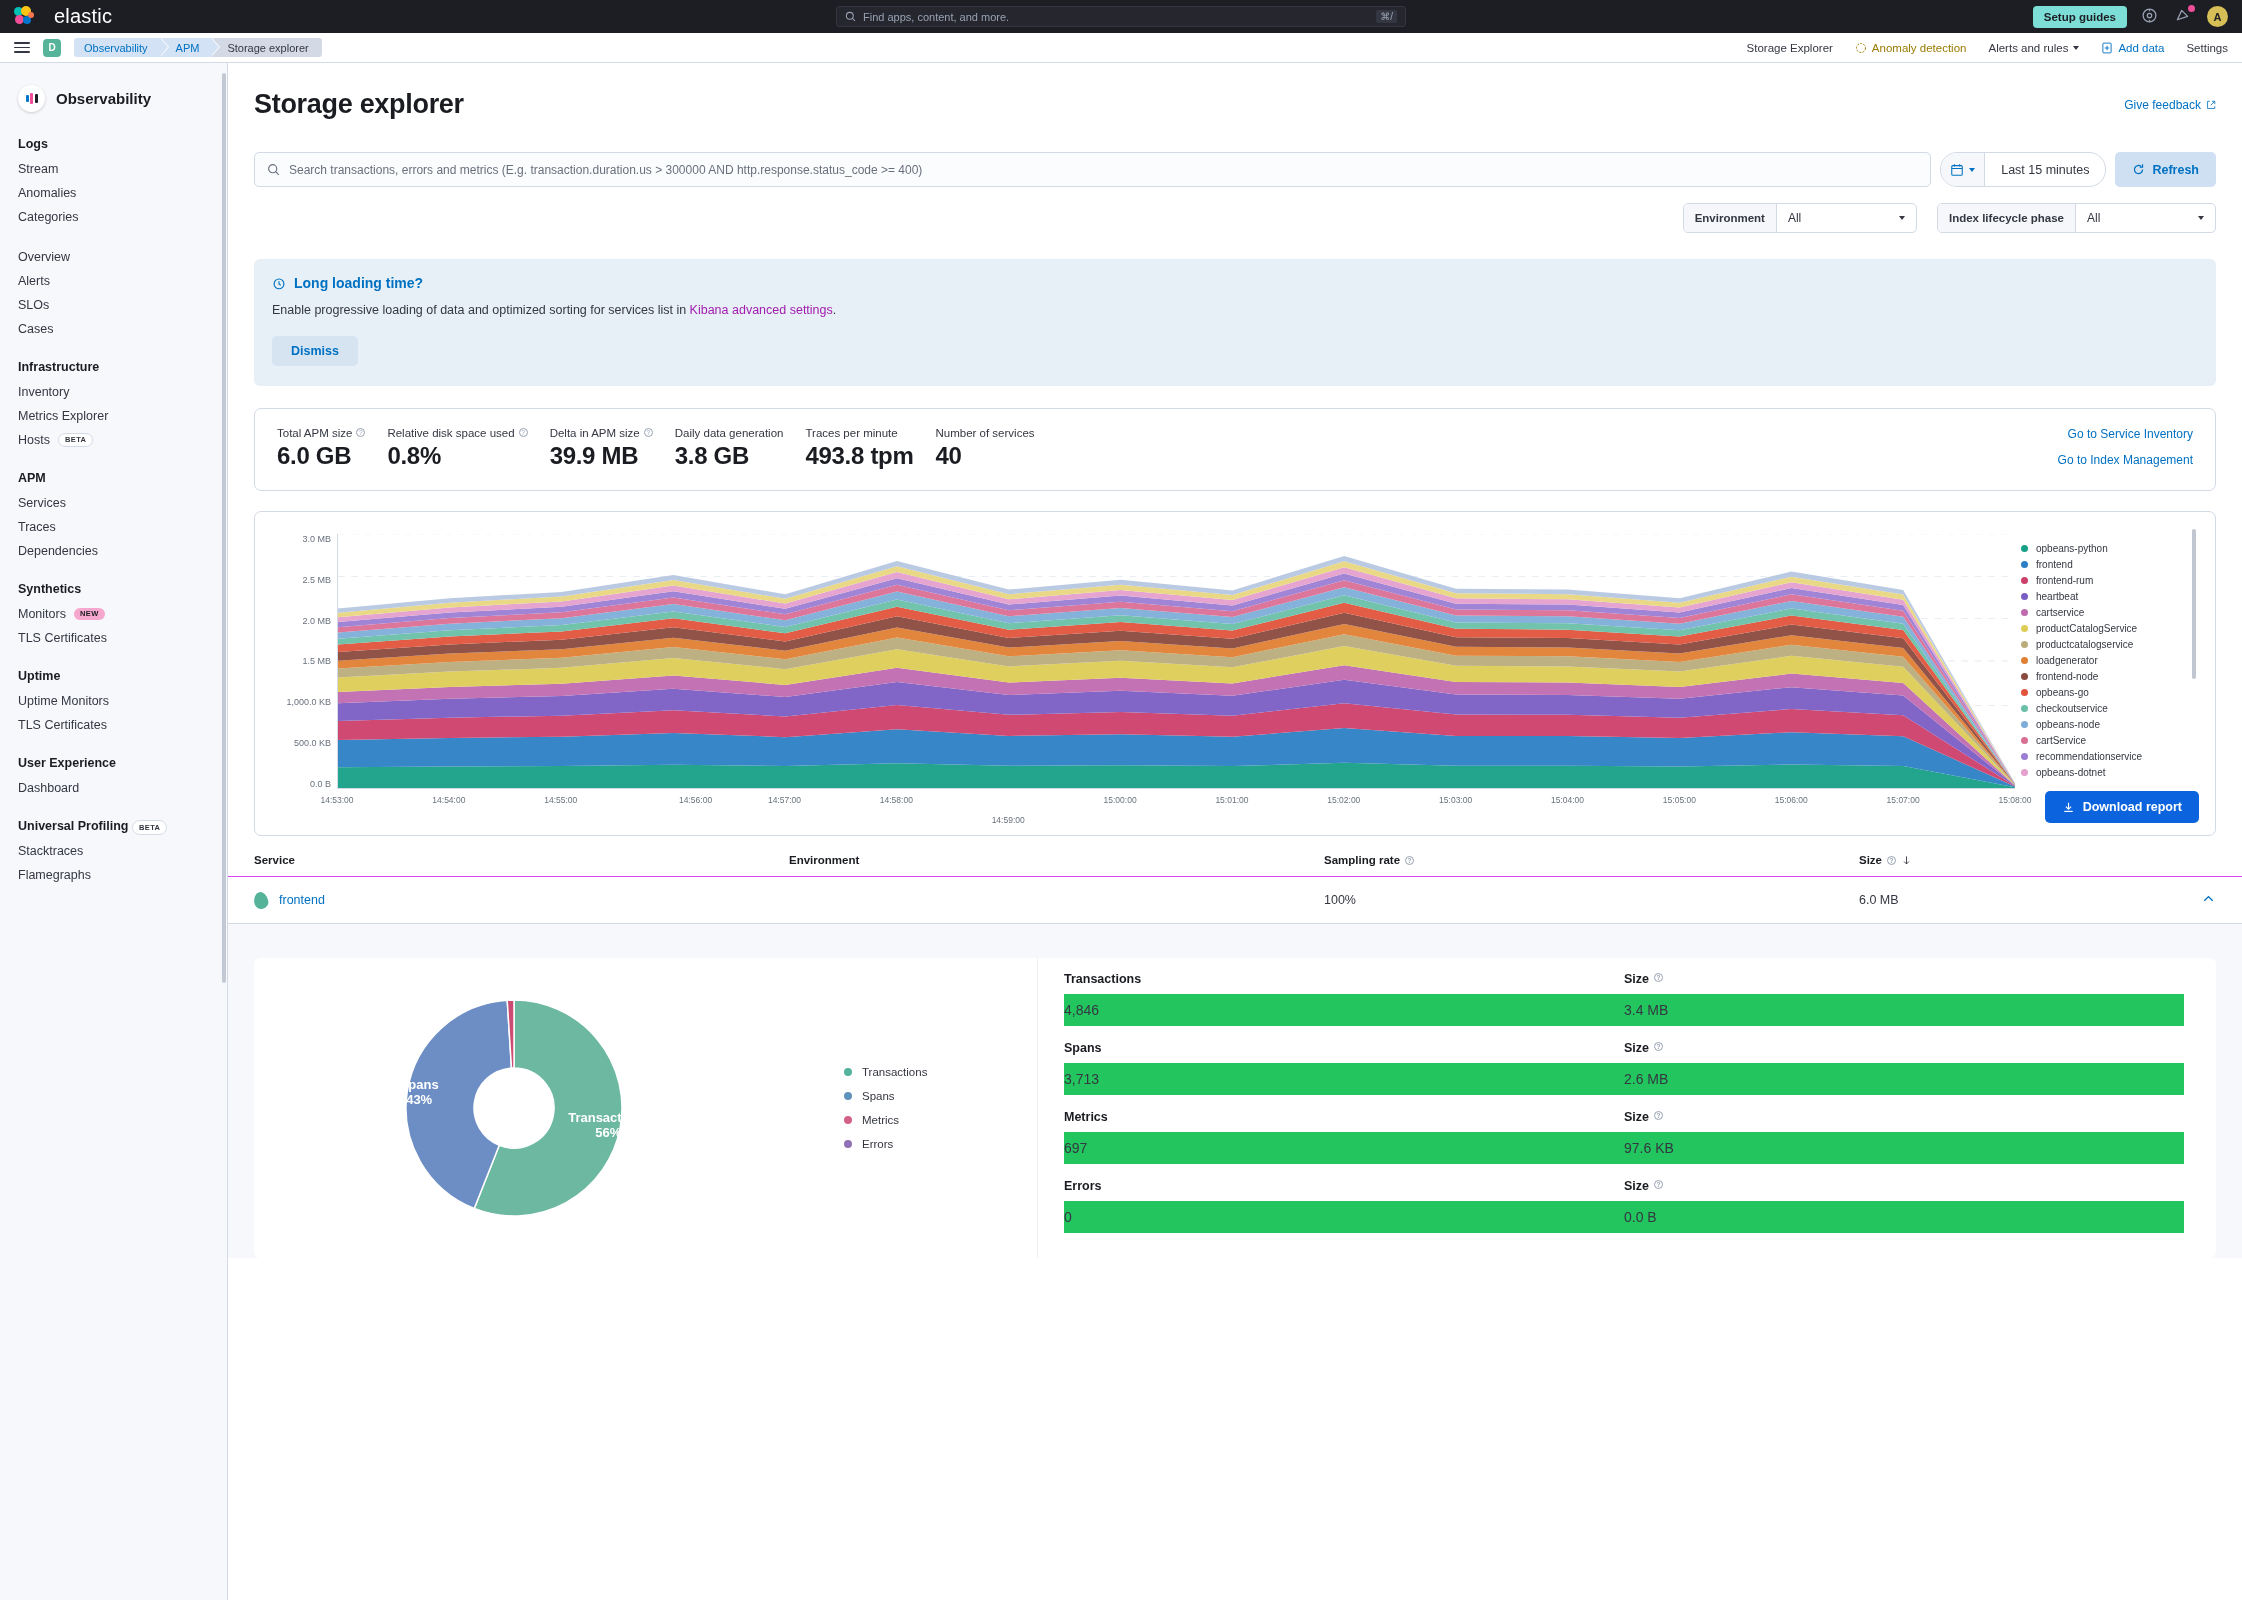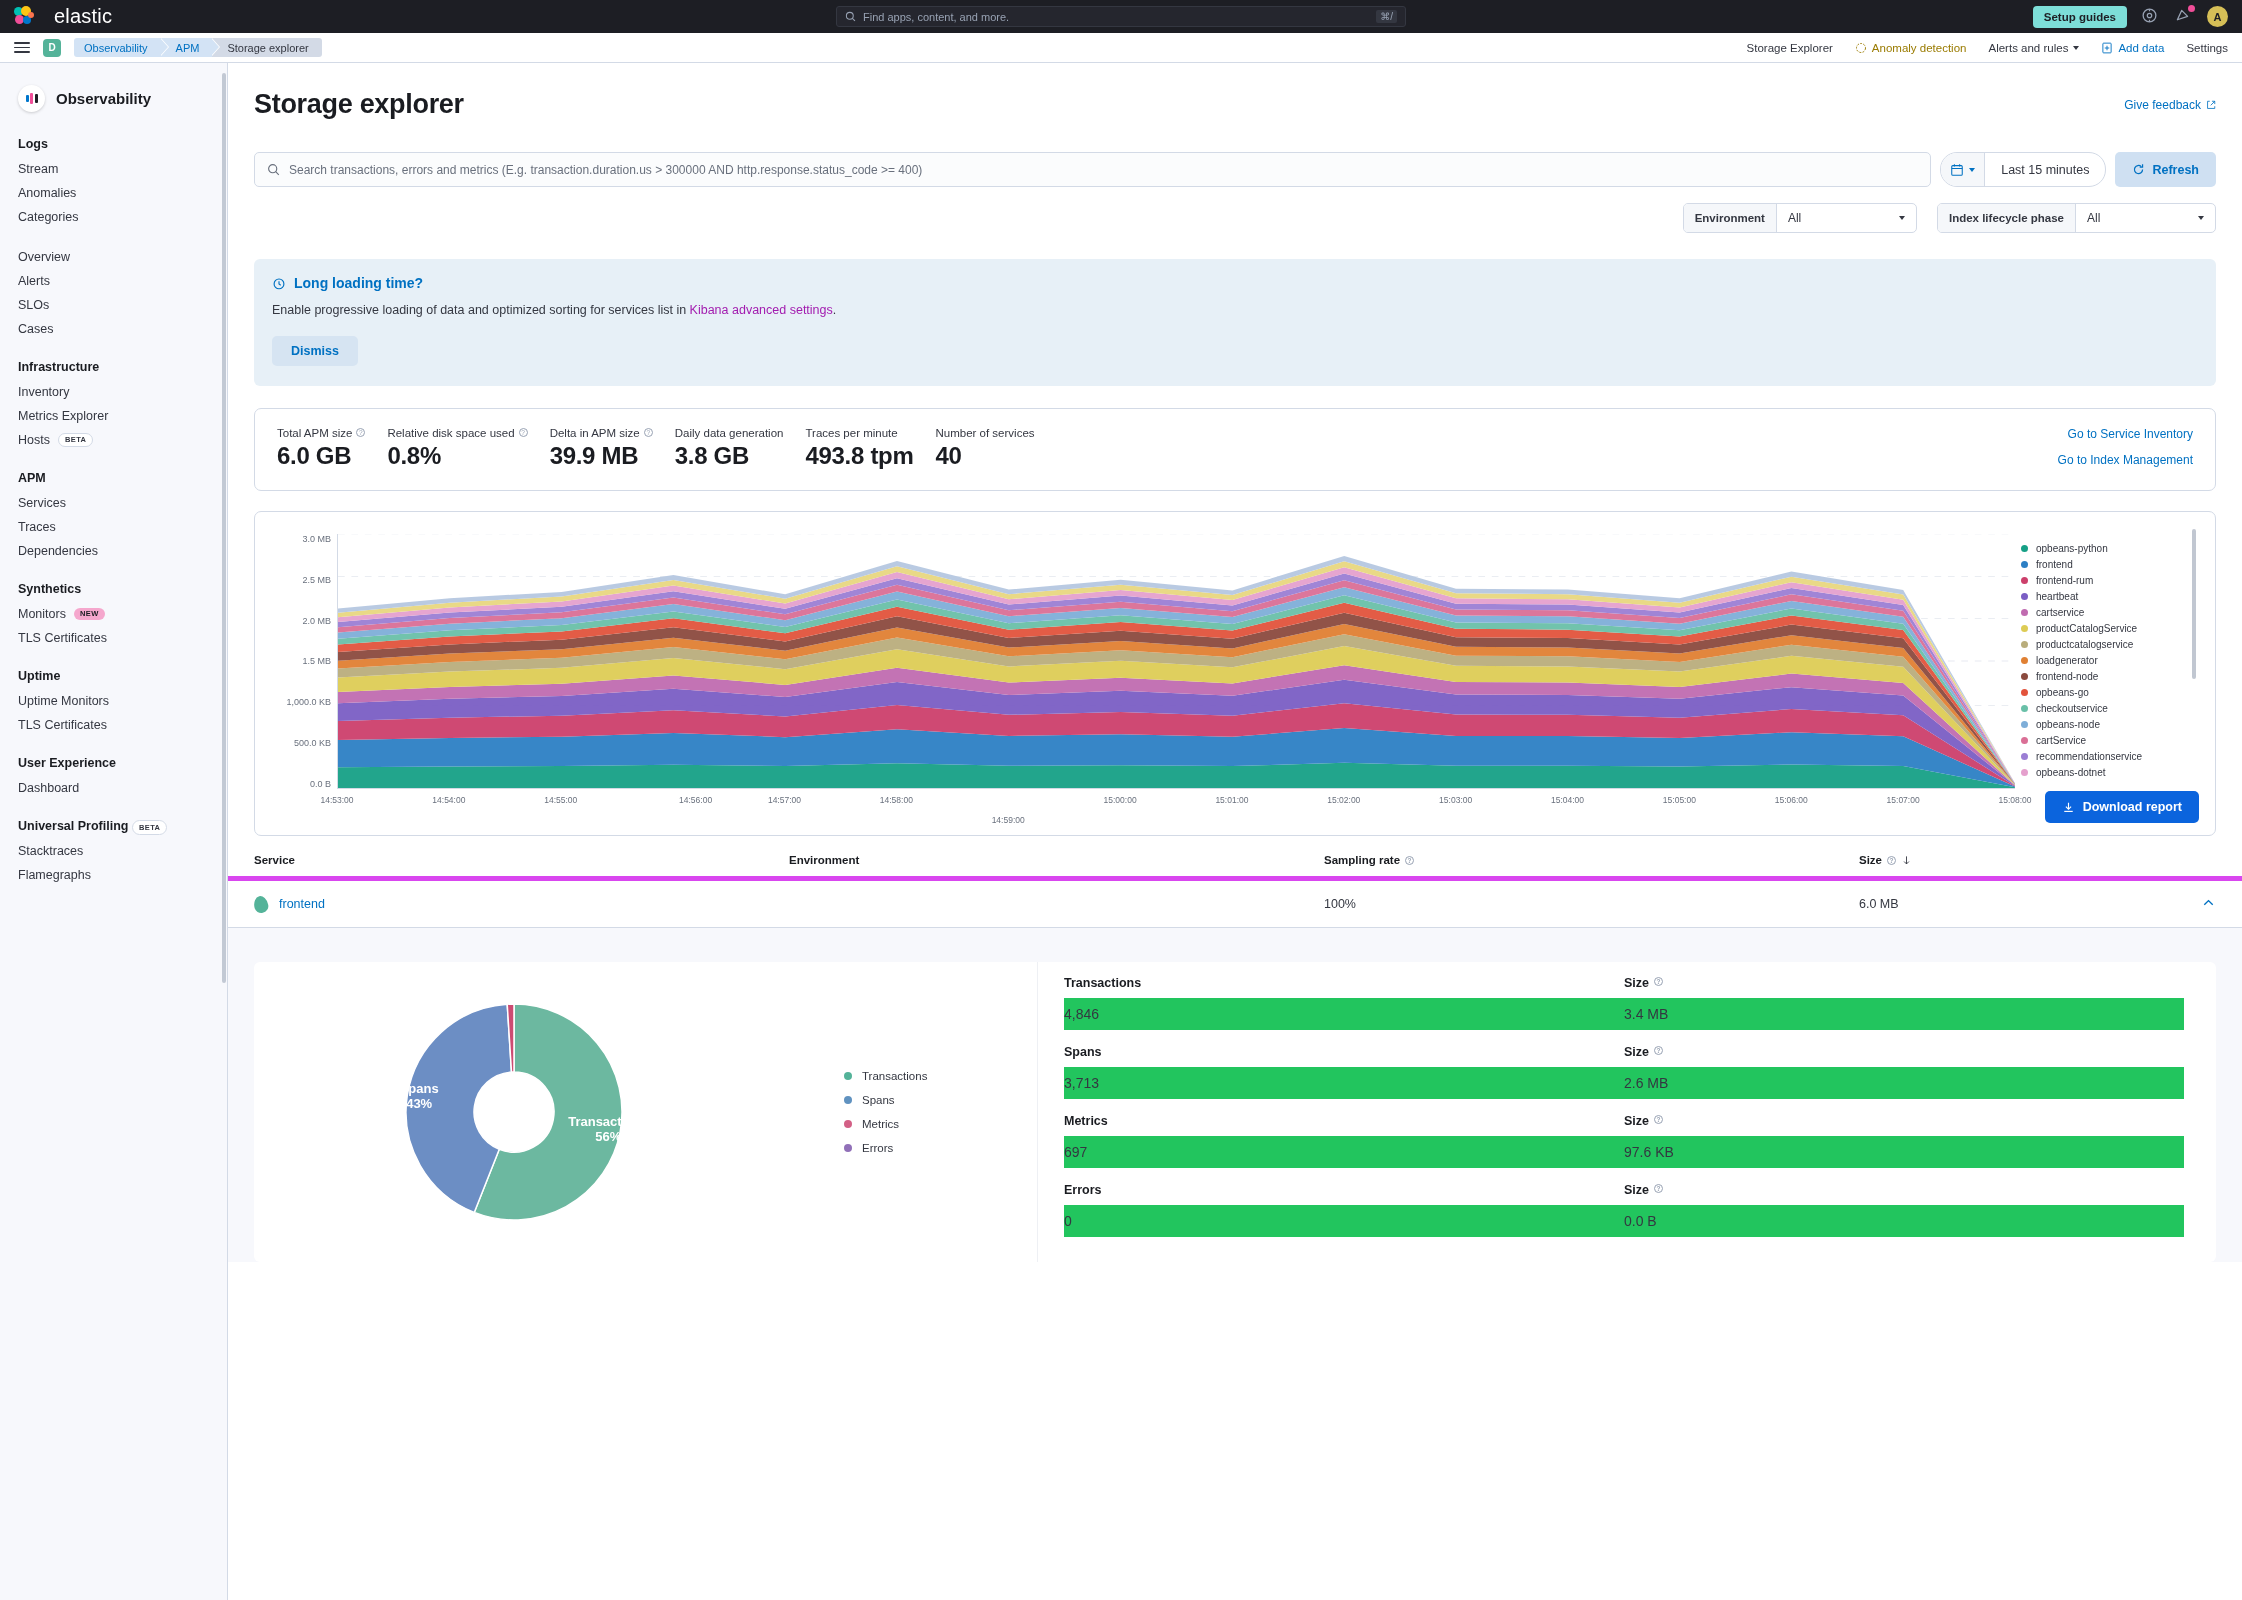--- a/index.html
+++ b/index.html
@@ -254,21 +254,21 @@
   .download-btn {
     position:absolute; right:16px; bottom:12px;
     background:#0b64dd; color:#fff; border:none; border-radius:5px;
     font-size:12.5px; font-weight:600; padding:9px 17px; cursor:pointer;
     display:flex; align-items:center; gap:8px;
   }
 
   
   .svc-table { margin-top:18px; }
   .svc-head {
-    display:flex; align-items:flex-start; border-bottom:5px solid #d946ef;
+    display:flex; align-items:flex-start; border-bottom:1px solid #d946ef;
     font-size:11.5px; font-weight:700; color:#1a1c21; padding:0 26px 10px 26px;
   }
   .col-service { width:535px; }
   .col-env { width:535px; }
   .col-sampling { width:535px; display:flex; align-items:center; gap:5px; }
   .col-size { flex:1; display:flex; align-items:center; gap:5px; }
   .svc-row {
     display:flex; align-items:center; padding:14px 26px;
     border-bottom:1px solid #d3dae6; font-size:12.5px; color:#343741;
   }

